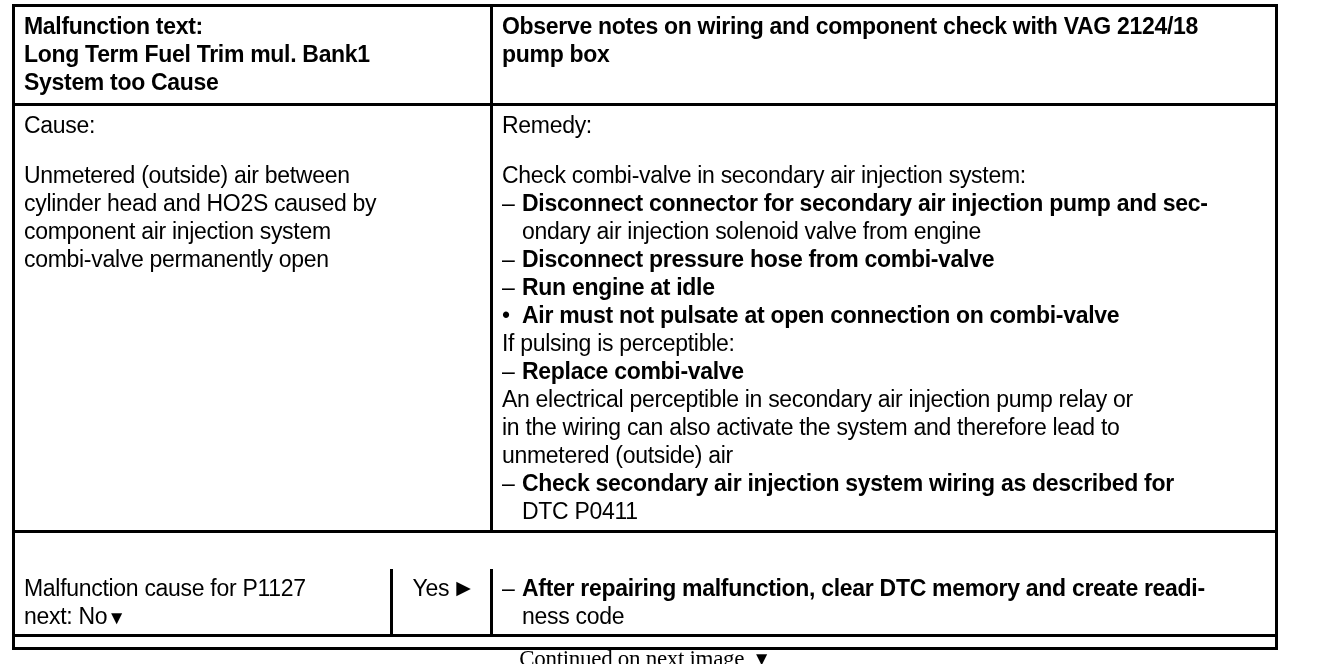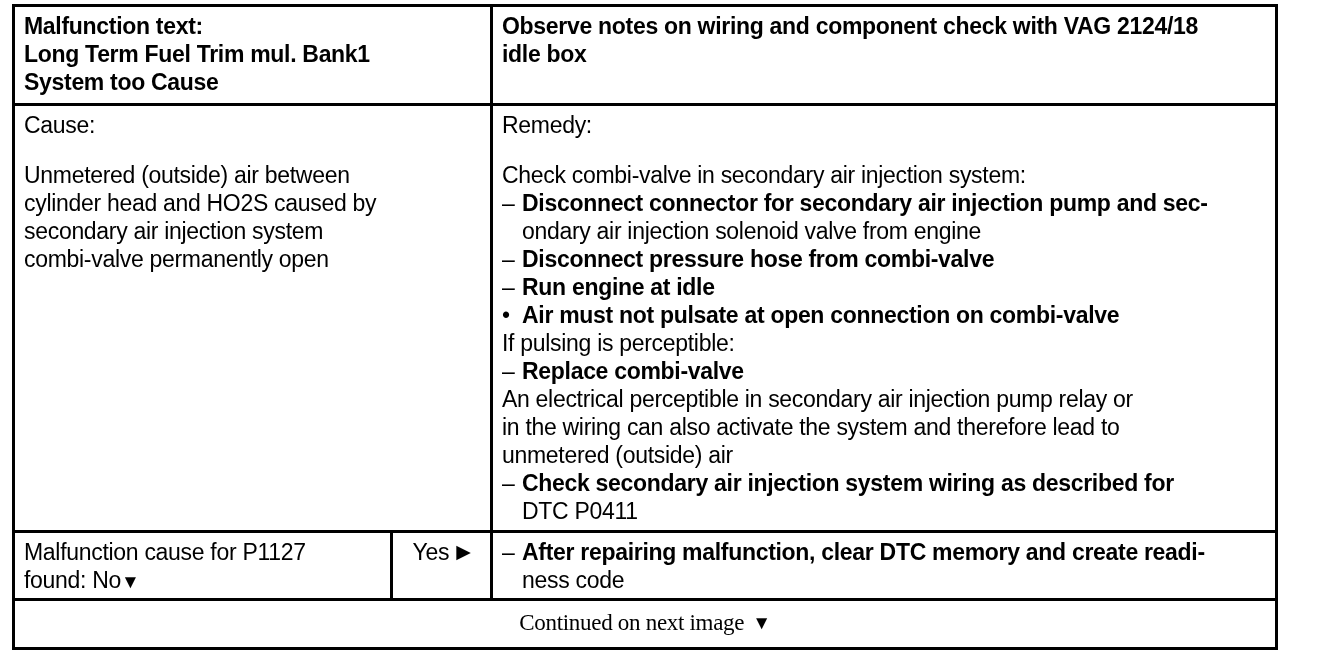--- a/index.html
+++ b/index.html
@@ -34,21 +34,21 @@
     background: #fff;
   }
 
   .row {
     display: flex;
     box-sizing: border-box;
     width: 100%;
   }
   .row-header   { height: 99px;  border-bottom: 3px solid #000; }
   .row-body     { height: 427px; border-bottom: 3px solid #000; }
-  .row-decision { height: 68px;  border-bottom: 3px solid #000; }
+  .row-decision { height: 68px;  border-bottom: 3px solid #000; margin-top: 36px; }
   .row-footer   { height: 43px; }
 
   .cell {
     box-sizing: border-box;
     padding: 5px 9px 0 9px;
     overflow: hidden;
   }
   .col-left  { width: 478px; border-right: 3px solid #000; }
   .col-right { flex: 1 1 auto; }
 
@@ -129,32 +129,32 @@
   <div class="table">
 
     <div class="row row-header">
       <div class="cell col-left">
         <div class="txt bold line">Malfunction text:</div>
         <div class="txt bold line">Long Term Fuel Trim mul. Bank1</div>
         <div class="txt bold line">System too Cause</div>
       </div>
       <div class="cell col-right">
         <div class="txt bold line">Observe notes on wiring and component check with VAG 2124/18</div>
-        <div class="txt bold line">idle box</div>
+        <div class="txt bold line">pump box</div>
       </div>
     </div>
 
     <div class="row row-body">
 
       <div class="cell col-left">
         <div class="txt line">Cause:</div>
         <div class="gap"></div>
         <div class="txt line">Unmetered (outside) air between</div>
         <div class="txt line">cylinder head and HO2S caused by</div>
-        <div class="txt line">secondary air injection system</div>
+        <div class="txt line">component air injection system</div>
         <div class="txt line">combi-valve permanently open</div>
       </div>
 
       <div class="cell col-right">
         <div class="txt line">Remedy:</div>
         <div class="gap"></div>
         <div class="txt line">Check combi-valve in secondary air injection system:</div>
 
         <div class="txt li">
           <span class="li-mark">–</span>
@@ -193,21 +193,21 @@
           <span class="li-text">Check secondary air injection system wiring as described for</span>
         </div>
         <div class="txt li-cont">DTC P0411</div>
       </div>
     </div>
 
     <div class="row row-decision">
       <div class="cell col-left-narrow">
         <div class="txt line">Malfunction cause for P1127</div>
         <div class="txt">
-          <span>found: No</span><span class="inline-tri tri-down">▼</span>
+          <span>next: No</span><span class="inline-tri tri-down">▼</span>
         </div>
       </div>
 
       <div class="col-yes">
         <div class="yes-inner">
           <span>Yes</span>
           <span class="tri-right">▶</span>
         </div>
       </div>
 

